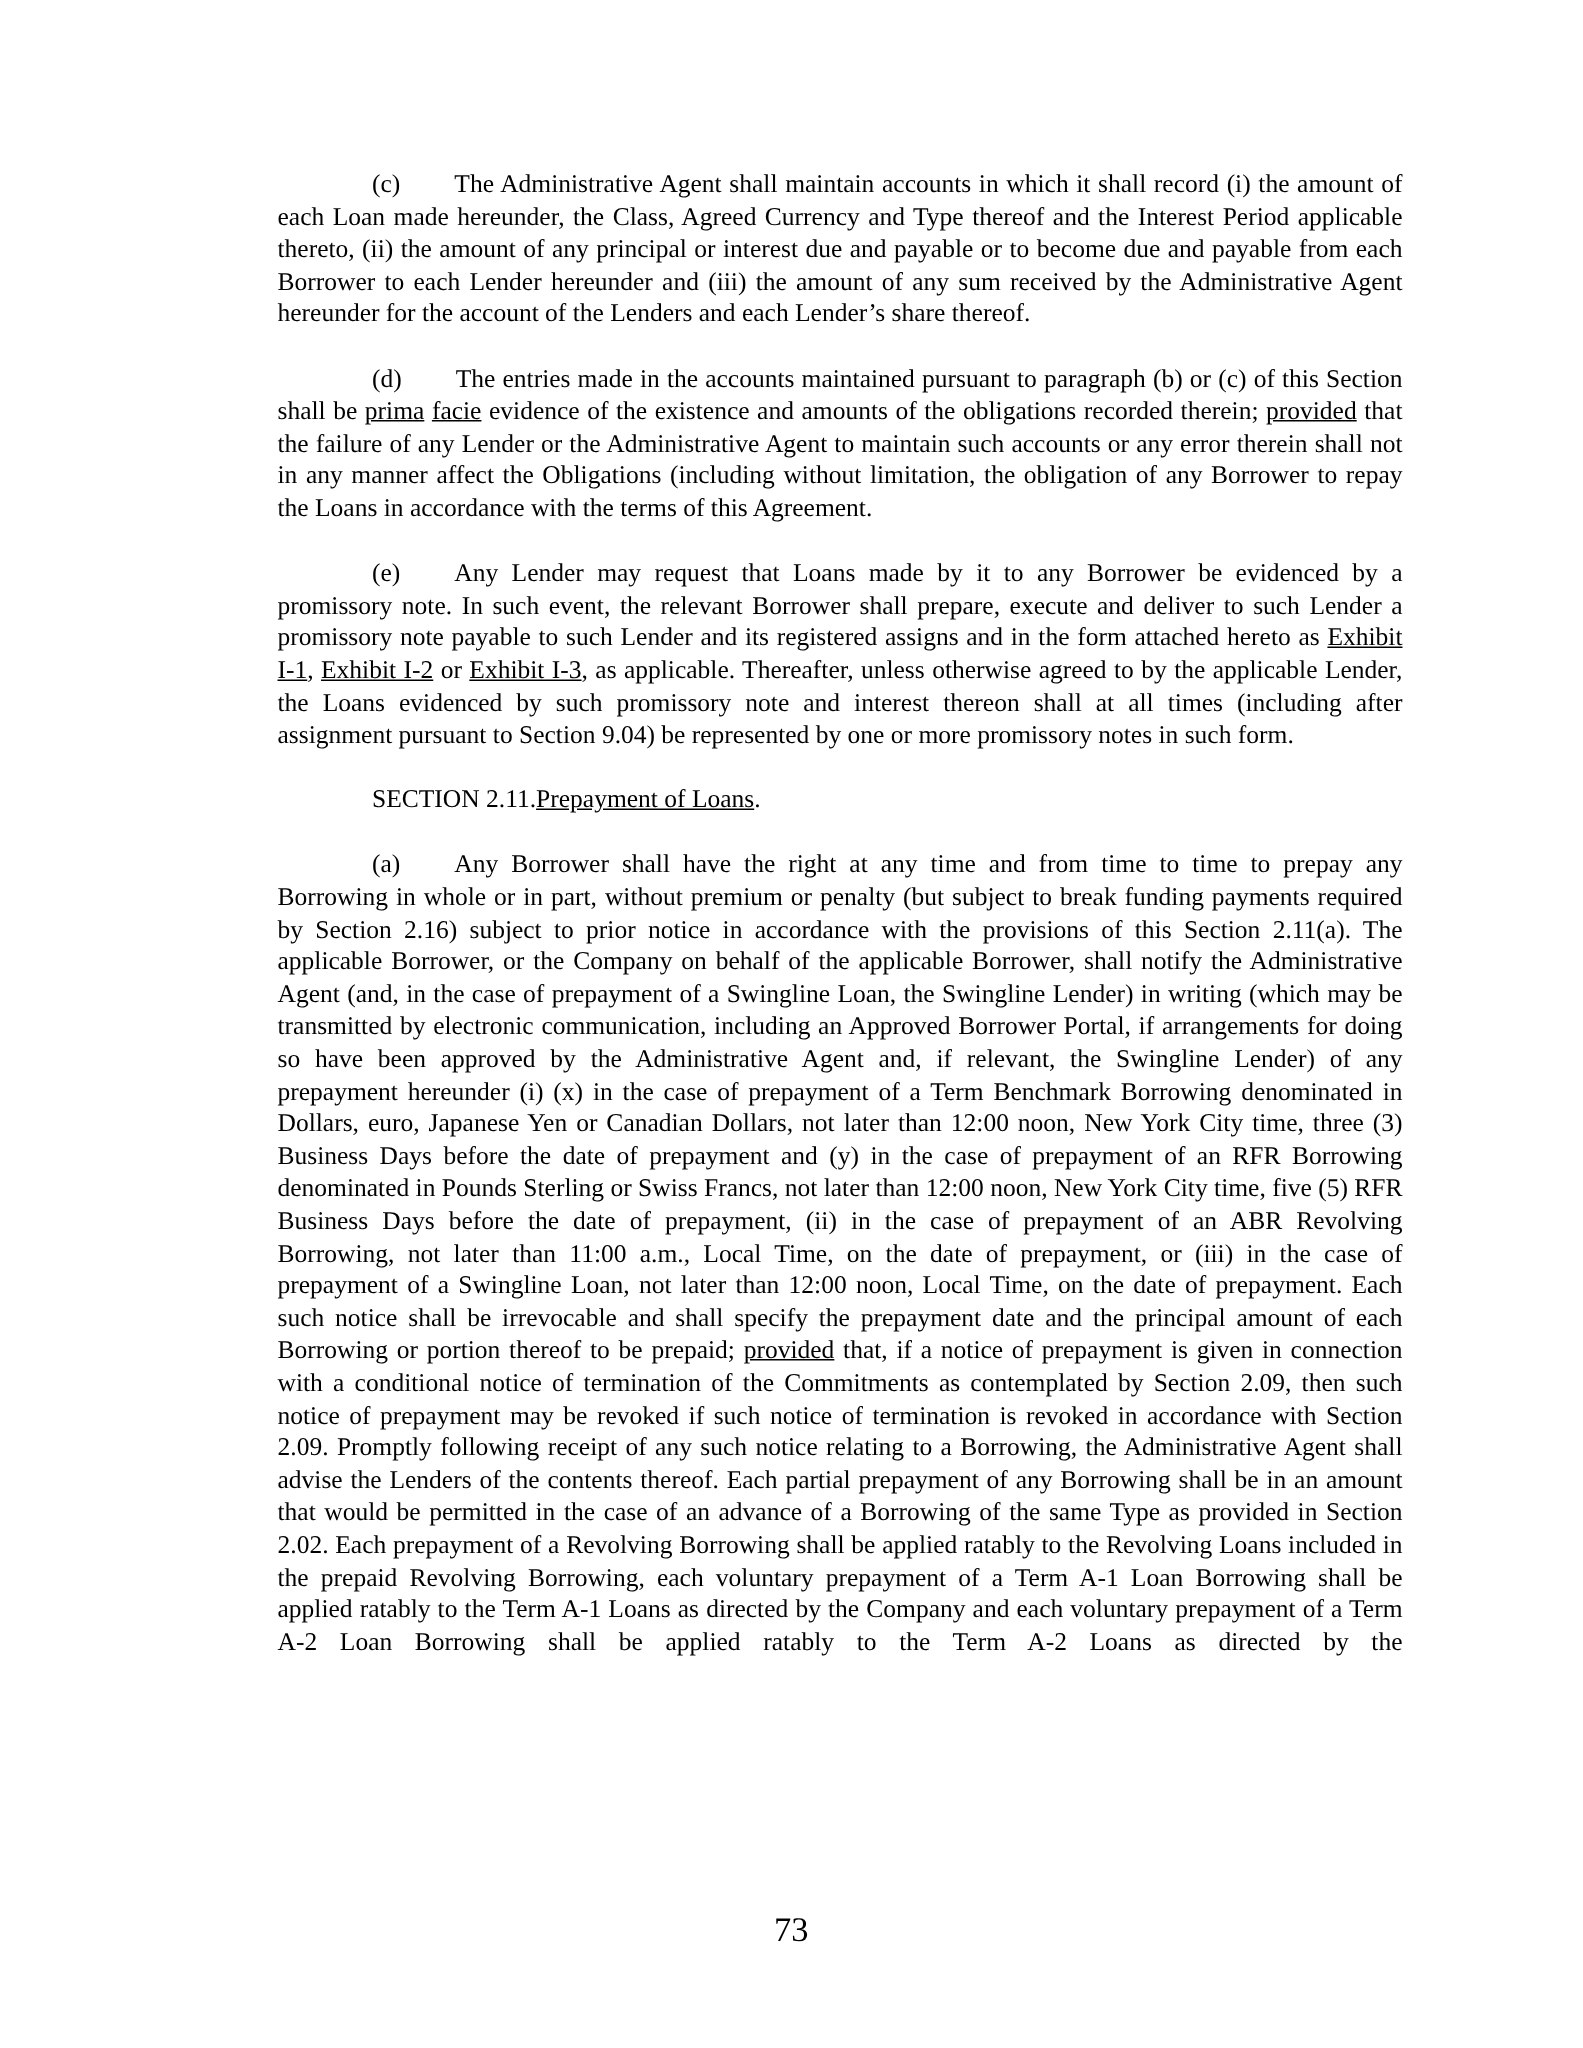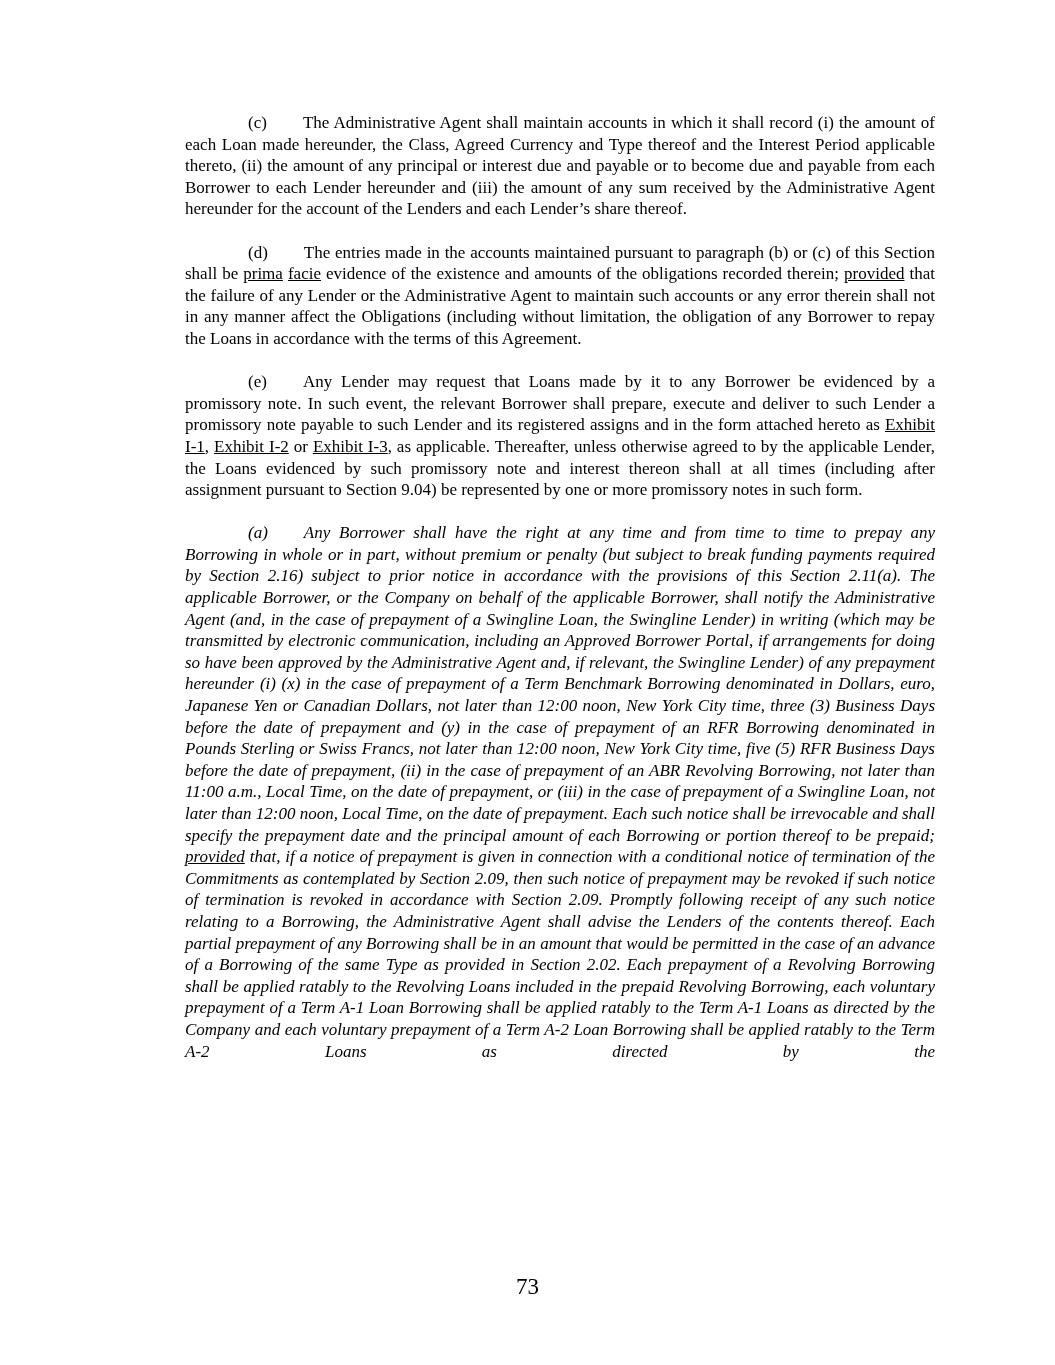--- a/index.html
+++ b/index.html
@@ -27,21 +27,21 @@
     top: 112px;
     width: 750px;
     font-size: 17px;
     line-height: 21.6px;
     text-align: justify;
   }
   p.para {
     margin: 0 0 21.6px 0;
     text-indent: 63px;
   }
-  p.para:last-child { margin-bottom: 0; font-style: italic; }
+  p.para:last-child { margin-bottom: 0; }
   .tab {
     display: inline-block;
     width: 36px;
   }
   .u { text-decoration: underline; }
   .justify-last { text-align-last: justify; }
   .page-number {
     position: absolute;
     left: 0;
     top: 1276px;
@@ -56,19 +56,20 @@
 
 <div class="page">
   <div class="textblock">
 
     <p class="para"><span>(c)</span><span class="tab"></span><span>The Administrative Agent shall maintain accounts in which it shall record (i) the amount of each Loan made hereunder, the Class, Agreed Currency and Type thereof and the Interest Period applicable thereto, (ii) the amount of any principal or interest due and payable or to become due and payable from each Borrower to each Lender hereunder and (iii) the amount of any sum received by the Administrative Agent hereunder for the account of the Lenders and each Lender’s share thereof.</span></p>
 
     <p class="para"><span>(d)</span><span class="tab"></span><span>The entries made in the accounts maintained pursuant to paragraph (b) or (c) of this Section shall be </span><span class="u">prima</span><span> </span><span class="u">facie</span><span> evidence of the existence and amounts of the obligations recorded therein; </span><span class="u">provided</span><span> that the failure of any Lender or the Administrative Agent to maintain such accounts or any error therein shall not in any manner affect the Obligations (including without limitation, the obligation of any Borrower to repay the Loans in accordance with the terms of this Agreement.</span></p>
 
     <p class="para"><span>(e)</span><span class="tab"></span><span>Any Lender may request that Loans made by it to any Borrower be evidenced by a promissory note.  In such event, the relevant Borrower shall prepare, execute and deliver to such Lender a promissory note payable to such Lender and its registered assigns and in the form attached hereto as </span><span class="u">Exhibit I-1</span><span>, </span><span class="u">Exhibit I-2</span><span> or </span><span class="u">Exhibit I-3</span><span>, as applicable.  Thereafter, unless otherwise agreed to by the applicable Lender, the Loans evidenced by such promissory note and interest thereon shall at all times (including after assignment pursuant to Section 9.04) be represented by one or more promissory notes in such form.</span></p>
 
+    <p class="para"><span>SECTION 2.11.</span><span class="u">Prepayment of Loans</span><span>.</span></p>
 
     <p class="para justify-last"><span>(a)</span><span class="tab"></span><span>Any Borrower shall have the right at any time and from time to time to prepay any Borrowing in whole or in part, without premium or penalty (but subject to break funding payments required by Section 2.16) subject to prior notice in accordance with the provisions of this Section 2.11(a).  The applicable Borrower, or the Company on behalf of the applicable Borrower, shall notify the Administrative Agent (and, in the case of prepayment of a Swingline Loan, the Swingline Lender) in writing (which may be transmitted by electronic communication, including an Approved Borrower Portal, if arrangements for doing so have been approved by the Administrative Agent and, if relevant, the Swingline Lender) of any prepayment hereunder (i) (x) in the case of prepayment of a Term Benchmark Borrowing denominated in Dollars, euro, Japanese Yen or Canadian Dollars, not later than 12:00 noon, New York City time, three (3) Business Days before the date of prepayment and (y) in the case of prepayment of an RFR Borrowing denominated in Pounds Sterling or Swiss Francs, not later than 12:00 noon, New York City time, five (5) RFR Business Days before the date of prepayment, (ii) in the case of prepayment of an ABR Revolving Borrowing, not later than 11:00 a.m., Local Time, on the date of prepayment, or (iii) in the case of prepayment of a Swingline Loan, not later than 12:00 noon, Local Time, on the date of prepayment.  Each such notice shall be irrevocable and shall specify the prepayment date and the principal amount of each Borrowing or portion thereof to be prepaid; </span><span class="u">provided</span><span> that, if a notice of prepayment is given in connection with a conditional notice of termination of the Commitments as contemplated by Section 2.09, then such notice of prepayment may be revoked if such notice of termination is revoked in accordance with Section 2.09.  Promptly following receipt of any such notice relating to a Borrowing, the Administrative Agent shall advise the Lenders of the contents thereof.  Each partial prepayment of any Borrowing shall be in an amount that would be permitted in the case of an advance of a Borrowing of the same Type as provided in Section 2.02.  Each prepayment of a Revolving Borrowing shall be applied ratably to the Revolving Loans included in the prepaid Revolving Borrowing, each voluntary prepayment of a Term A-1 Loan Borrowing shall be applied ratably to the Term A-1 Loans as directed by the Company and each voluntary prepayment of a Term A-2 Loan Borrowing shall be applied ratably to the Term A-2 Loans as directed by the</span></p>
 
   </div>
 
   <div class="page-number">73</div>
 </div>
 
 </body></html>

